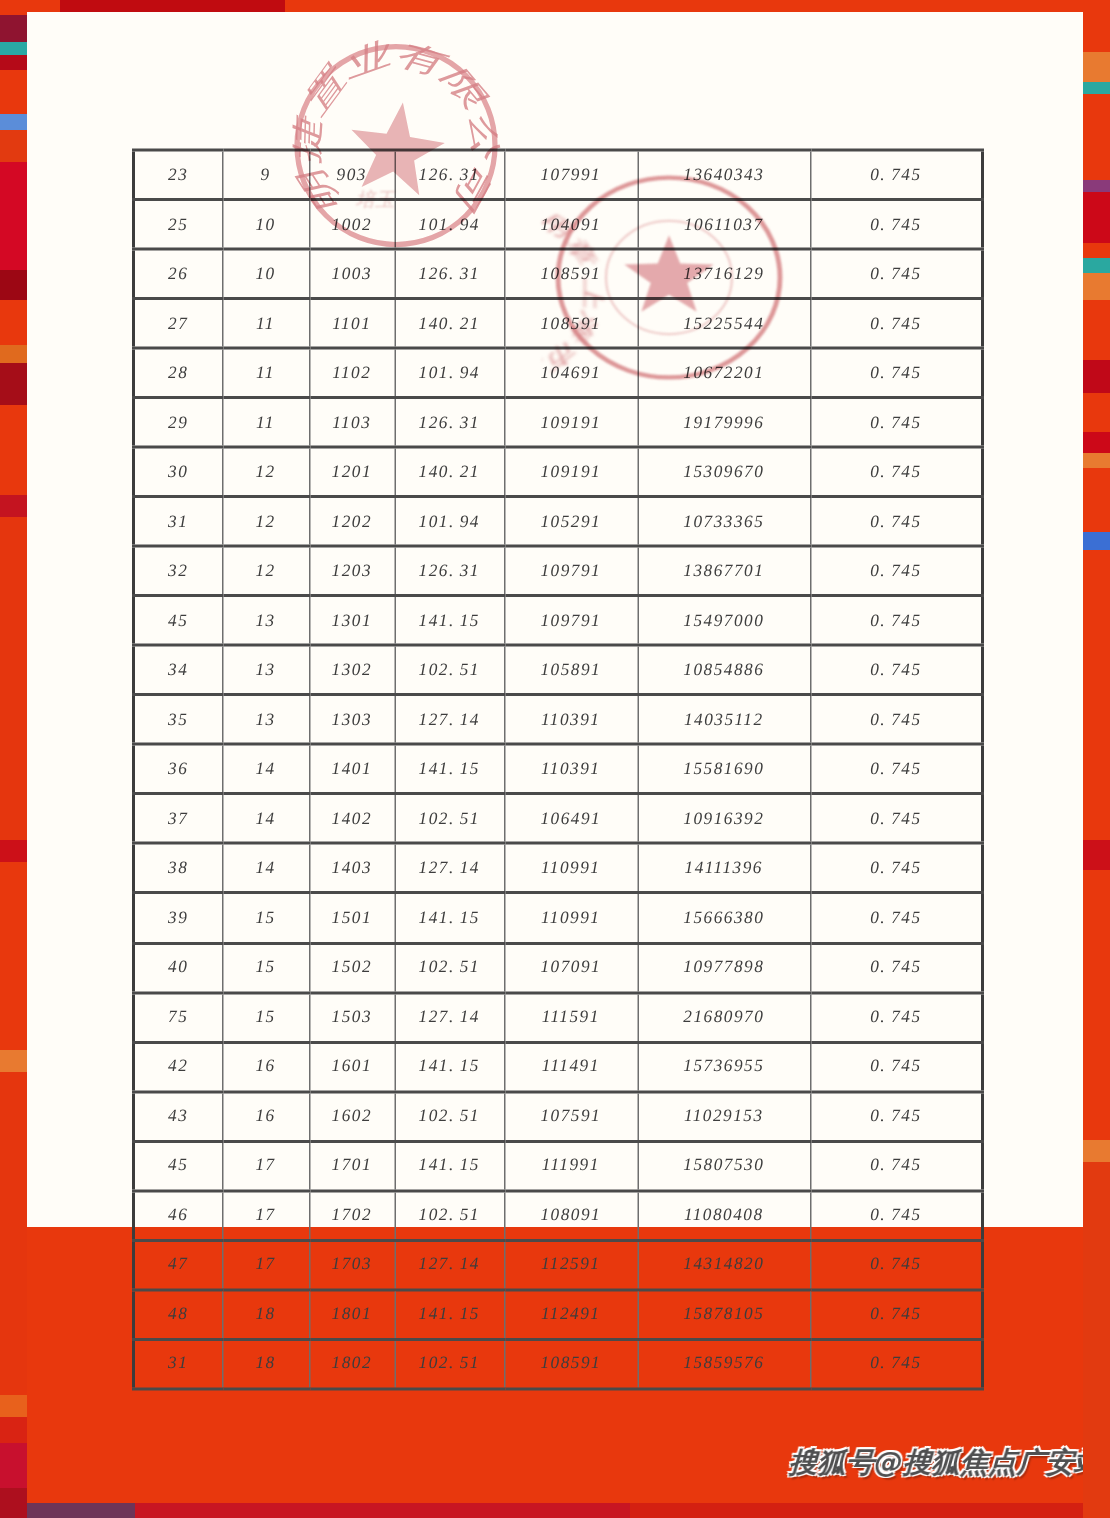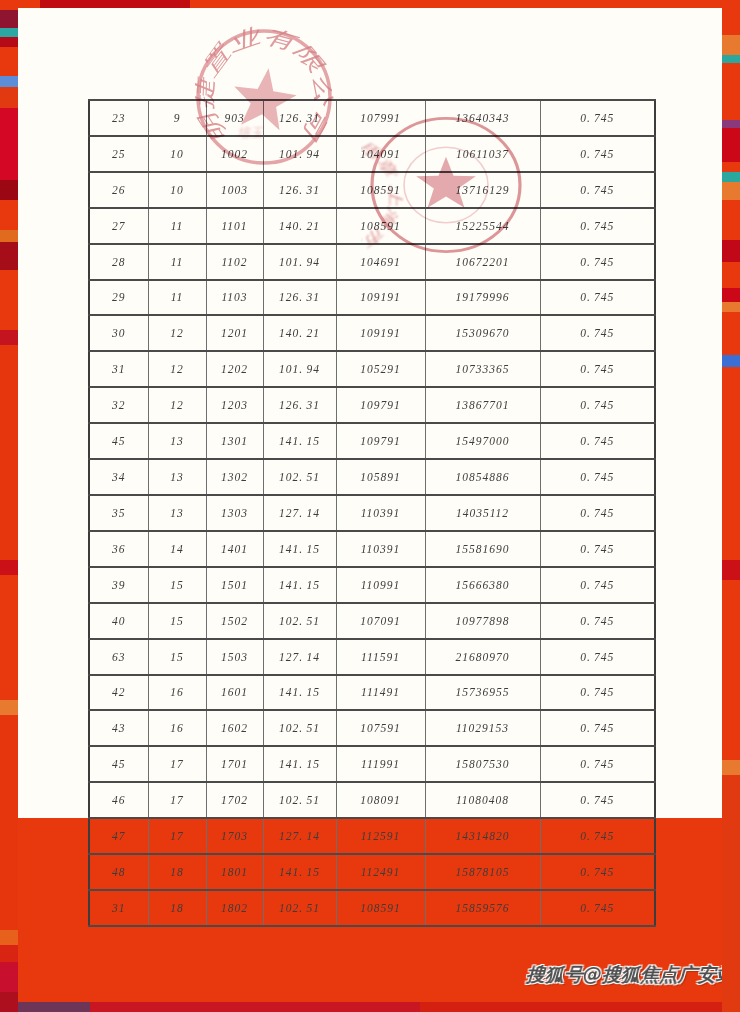--- a/index.html
+++ b/index.html
@@ -239,39 +239,57 @@
           <tr>
             <td>36</td>
             <td>14</td>
             <td>1401</td>
             <td>141. 15</td>
             <td>110391</td>
             <td>15581690</td>
             <td>0. 745</td>
           </tr>
           <tr>
+            <td>37</td>
+            <td>14</td>
+            <td>1402</td>
+            <td>102. 51</td>
+            <td>106491</td>
+            <td>10916392</td>
+            <td>0. 745</td>
+          </tr>
+          <tr>
+            <td>38</td>
+            <td>14</td>
+            <td>1403</td>
+            <td>127. 14</td>
+            <td>110991</td>
+            <td>14111396</td>
+            <td>0. 745</td>
+          </tr>
+          <tr>
             <td>39</td>
             <td>15</td>
             <td>1501</td>
             <td>141. 15</td>
             <td>110991</td>
             <td>15666380</td>
             <td>0. 745</td>
           </tr>
           <tr>
             <td>40</td>
             <td>15</td>
             <td>1502</td>
             <td>102. 51</td>
             <td>107091</td>
             <td>10977898</td>
             <td>0. 745</td>
           </tr>
           <tr>
-            <td>63</td>
+            <td>75</td>
             <td>15</td>
             <td>1503</td>
             <td>127. 14</td>
             <td>111591</td>
             <td>21680970</td>
             <td>0. 745</td>
           </tr>
           <tr>
             <td>42</td>
             <td>16</td>

